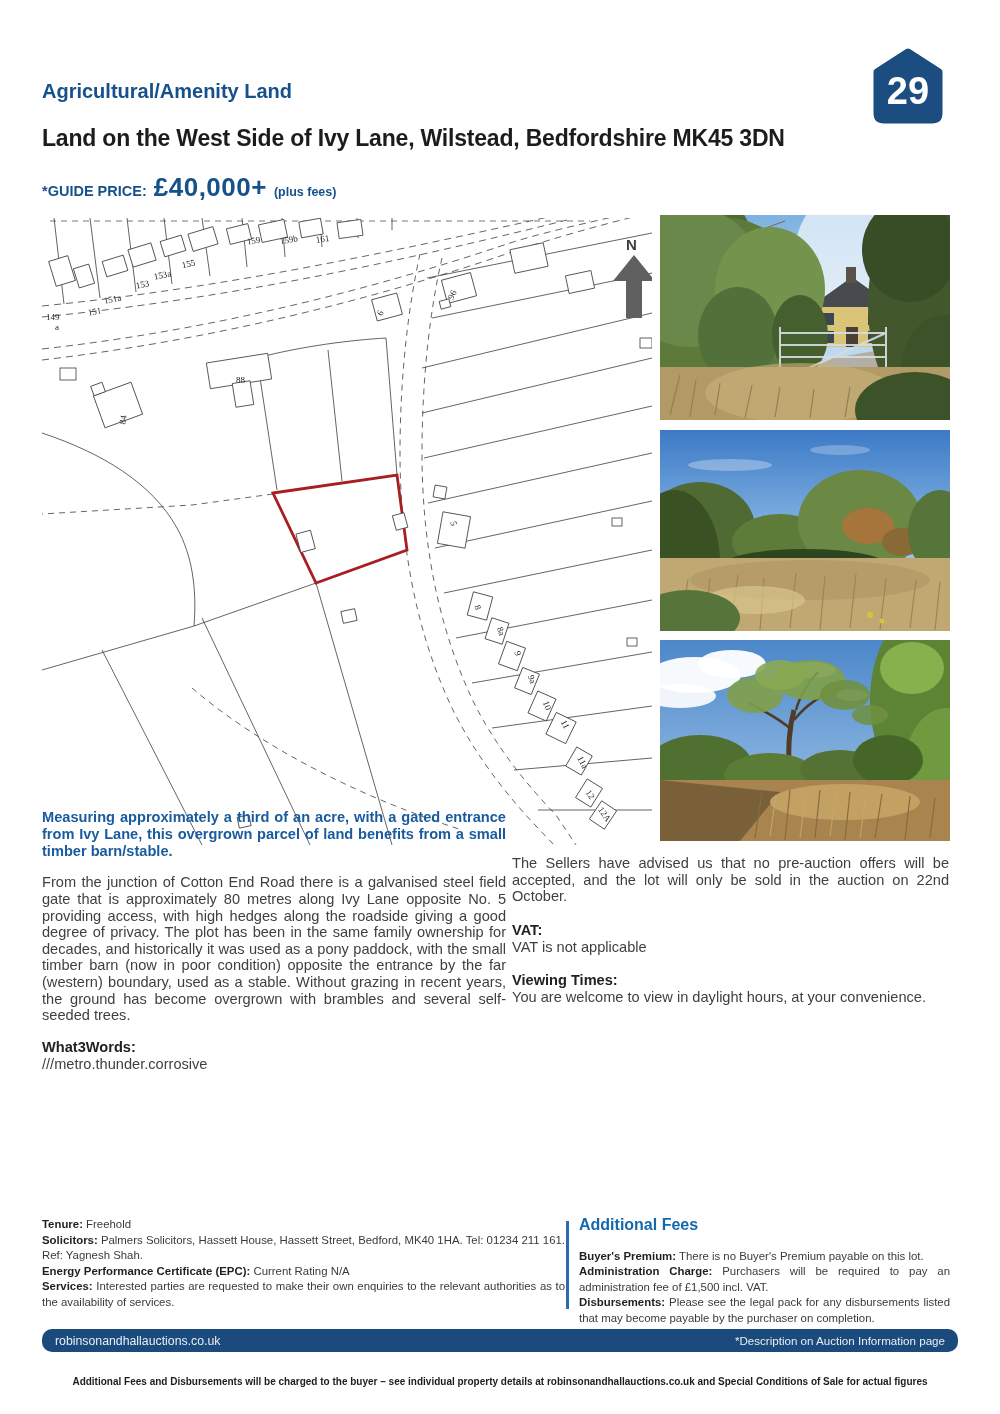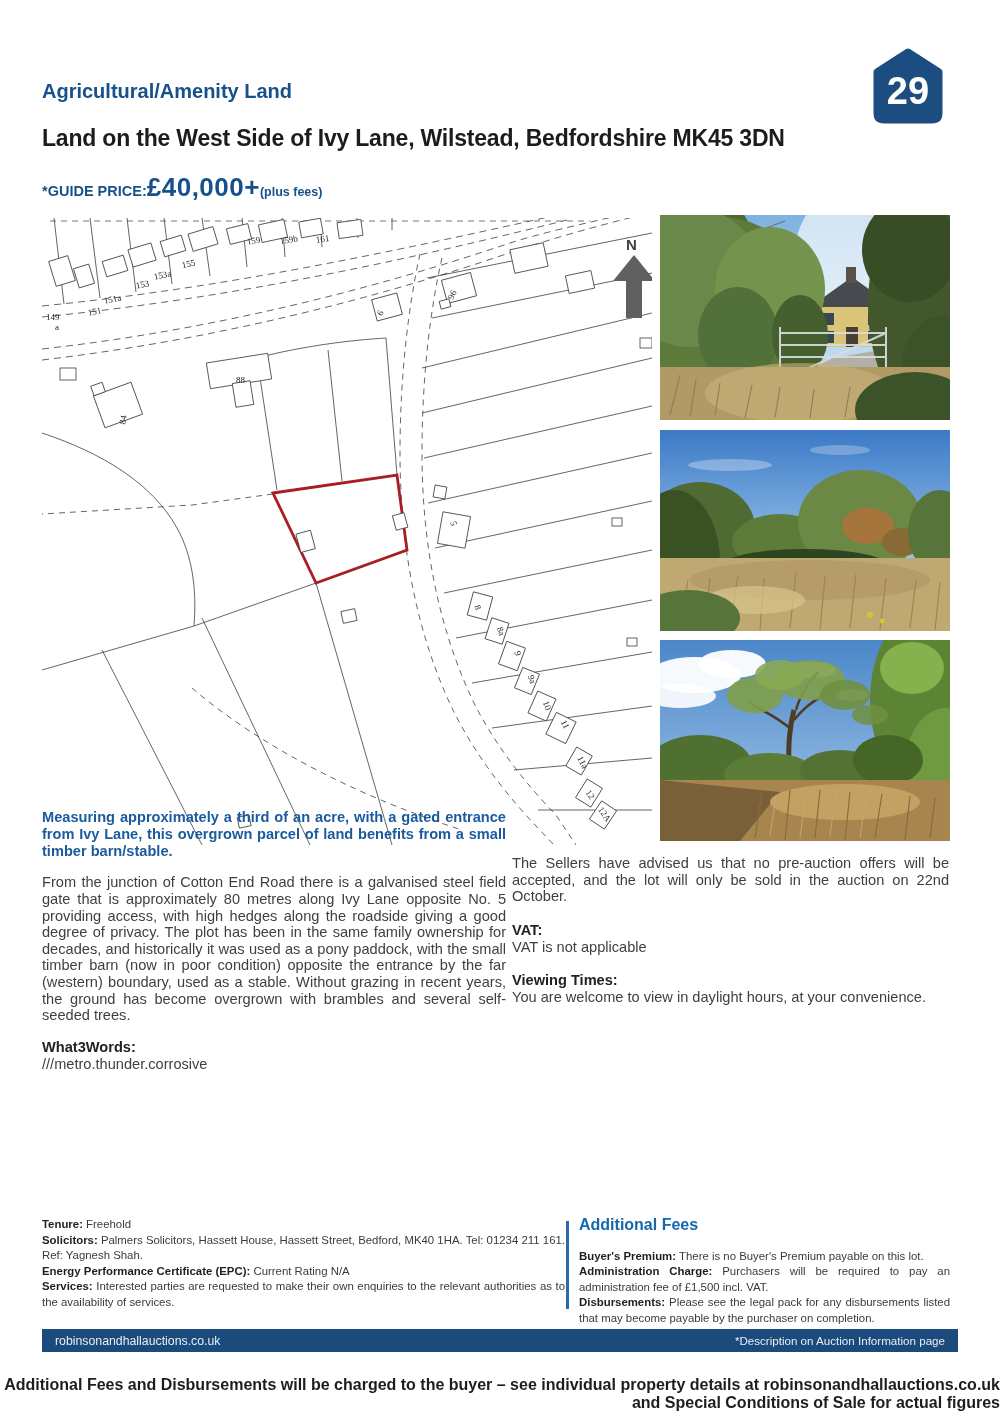--- a/index.html
+++ b/index.html
@@ -6,21 +6,21 @@
   html,body { width:1000px; }
   body {
     position:relative; width:1000px; height:1414px; background:#ffffff;
     font-family:"Liberation Sans", sans-serif; color:#3f3f3f; overflow:hidden;
   }
   .abs { position:absolute; }
   .category { left:42px; top:80px; font-size:20px; font-weight:700; color:#17518c; }
   .lot-badge { left:869px; top:45px; width:78px; height:79px; }
   .lot-badge svg { display:block; }
   .title { left:42px; top:125px; width:900px; font-size:23px; font-weight:700; color:#1c1c1c; letter-spacing:-0.2px; }
-  .price-row { left:42px; top:172px; display:flex; align-items:baseline; gap:0; color:#17518c; }
+  .price-row { left:42px; top:172px; display:flex; align-items:baseline; gap:7px; color:#17518c; }
   .price-label { font-size:14.5px; font-weight:700; }
   .price-value { font-size:26px; font-weight:700; letter-spacing:0.5px; }
   .price-suffix { font-size:12.5px; font-weight:700; }
 
   .map-wrap { left:42px; top:218px; width:610px; height:627px; background:#fff; }
   .photo { left:660px; width:290px; overflow:hidden; background:#dfeaf2; }
   .photo svg { display:block; }
   #photo1 { top:215px; height:205px; }
   #photo2 { top:430px; height:201px; }
   #photo3 { top:640px; height:201px; }
@@ -37,24 +37,24 @@
 
   .details { left:42px; top:1217px; width:523px; font-size:11.4px; line-height:15.6px; color:#3a3a3a; }
   .details .line { text-align:justify; }
   .lbl { font-weight:700; color:#1f1f1f; }
   .divider { left:566px; top:1221px; width:3px; height:88px; background:#2a6ab0; }
   .fees { left:579px; top:1217px; width:371px; font-size:11.4px; line-height:15.6px; color:#3a3a3a; }
   .fees-h { font-size:16px; font-weight:700; color:#1568ad; margin-bottom:16px; }
   .fees .line { text-align:justify; }
 
   .footer-bar { left:42px; top:1329px; width:916px; height:23px; background:#1b4a7c;
-    display:flex; justify-content:space-between; align-items:center; padding:0 13px; }
+    display:flex; justify-content:space-between; align-items:center; padding:0 13px;border-radius:10px; }
   .footer-site { color:#e8eef5; font-size:12.3px; }
   .footer-note { color:#e8eef5; font-size:11.6px; }
-  .disclaimer { left:0; top:1376px; width:1000px; text-align:right; font-size:16px; font-weight:700; color:#1d1d1d; }
+  .disclaimer { left:0; top:1376px; width:1000px; text-align:center; font-size:10px; font-weight:700; color:#1d1d1d; }
 
   .mlab { font-size:9px; fill:#1e1e1e; font-family:"Liberation Serif", serif; }
   .north-n { font-size:15px; font-weight:700; fill:#3f3f3f; font-family:"Liberation Sans",sans-serif; }
 </style>
 </head>
 <body>
 
 <div class="abs category">Agricultural/Amenity Land</div>
 
 <div class="abs lot-badge">

